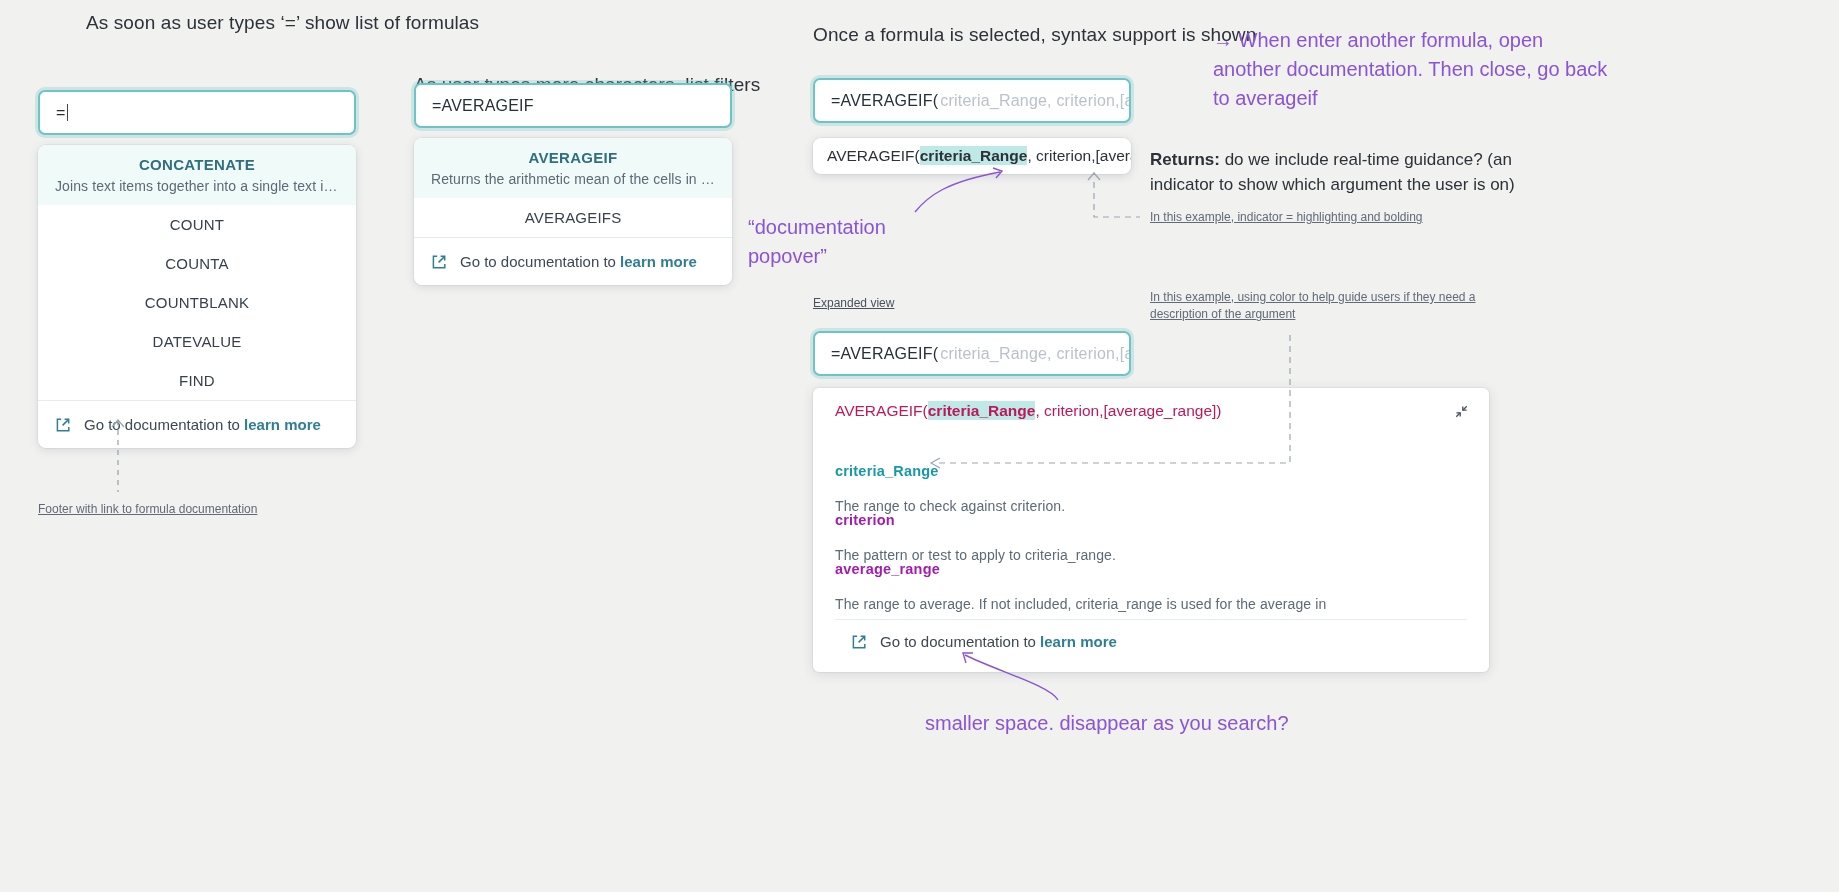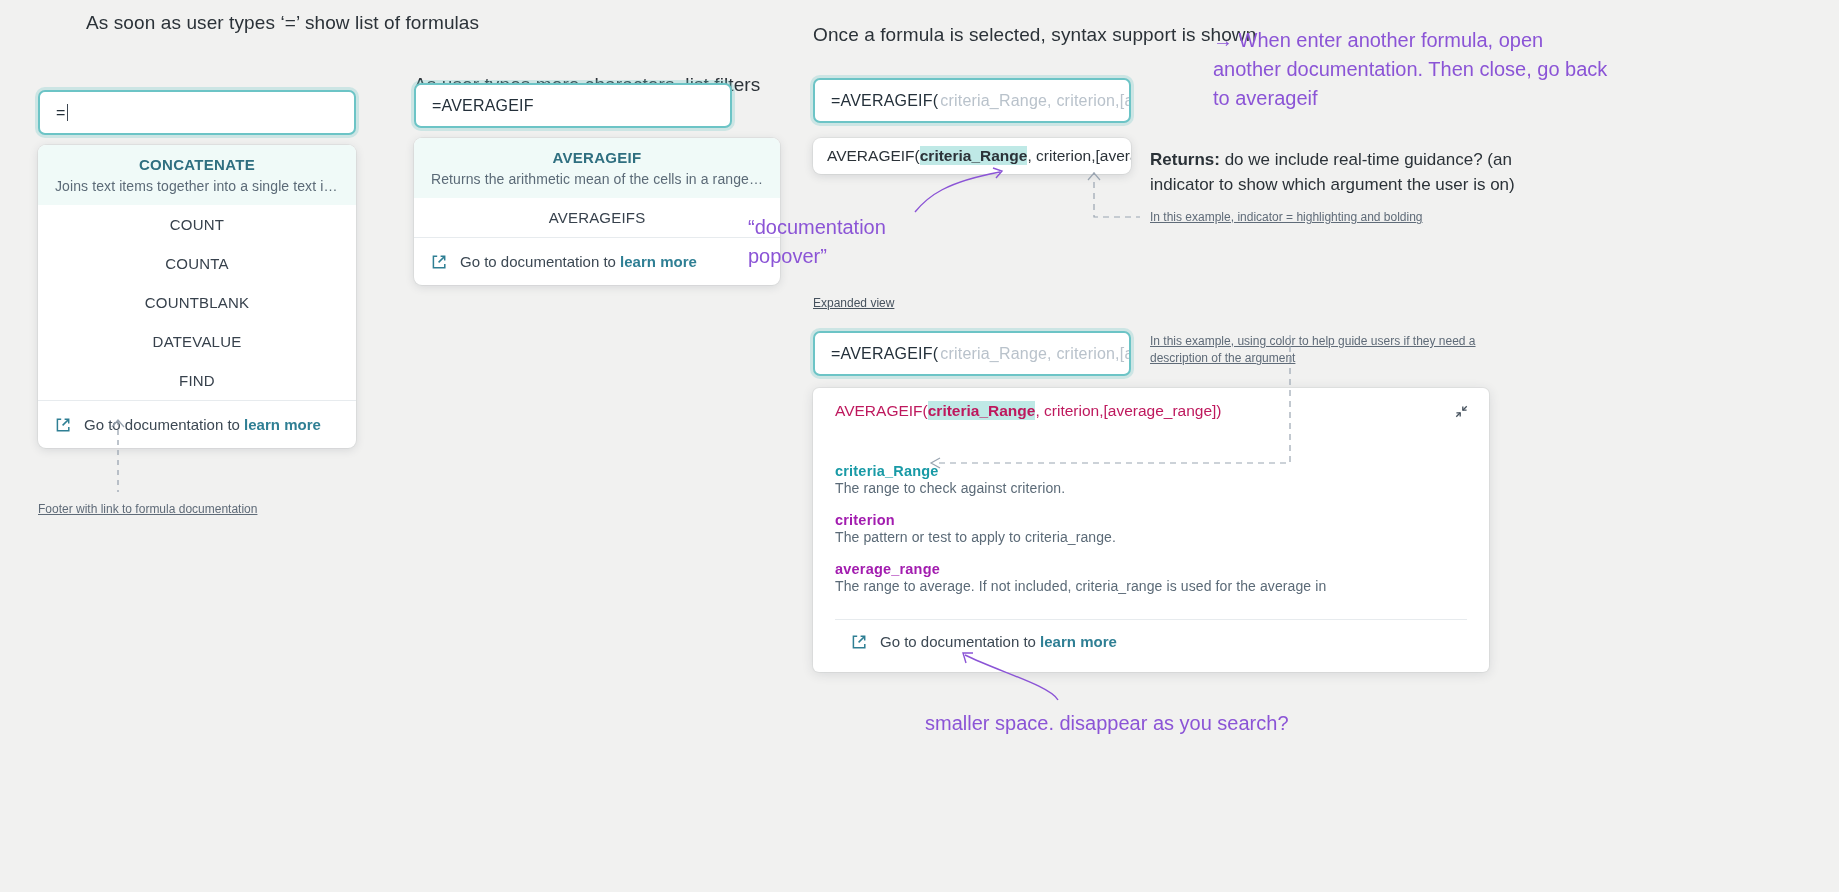--- a/index.html
+++ b/index.html
@@ -152,21 +152,21 @@
     width: 15px; height: 15px;
     color: #46525e;
   }
   .arg { position: absolute; left: 22px; }
   .arg .arg-name {
     font-size: 14.5px;
     font-weight: bold;
     letter-spacing: .2px;
   }
   .arg .arg-desc {
-    margin-top: 1px;
+    margin-top: 19px;
     font-size: 14px;
     color: #5b6a77;
     letter-spacing: .1px;
     white-space: nowrap;
   }
   .arg-name.teal { color: #189aa6; }
   .arg-name.slate { color: #a21caf; }
   .doc-divider {
     position: absolute;
     height: 1px;
@@ -224,21 +224,21 @@
   </div>
 
   <div class="note-gray" style="left:38px; top:501px; width:360px;">Footer with link to formula documentation</div>
 
   <div class="col-head" style="left:414px; top:26px;margin-top:48px;">As user types more characters, list filters</div>
 
   <div class="fx-input" style="left:414px; top:83px; width:318px; height:45px;">
     <span class="fx-typed">=AVERAGEIF</span>
   </div>
 
-  <div class="panel" style="left:414px; top:138px; width:366px;">
+  <div class="panel" style="left:414px; top:138px; width:318px;">
     <div class="opt active">
       <div class="name">AVERAGEIF</div>
       <div class="desc">Returns the arithmetic mean of the cells in a range that …</div>
     </div>
     <div class="opt">AVERAGEIFS</div>
     <div class="panel-sep"></div>
     <div class="footer-row">
       <svg class="ext-icon" viewBox="0 0 16 16" fill="none" stroke="currentColor" stroke-width="1.5">
         <path d="M6.2 2.3H2.4v11.4h11.4V9.9"></path>
         <path d="M9.6 2.3h4.1v4.1"></path>
@@ -270,21 +270,21 @@
   <div class="note-purple" style="left:1213px; top:26px; width:400px;">→ When enter another formula, open another documentation. Then close, go back to averageif</div>
 
   <div class="note-gray" style="left:813px; top:295px; color:#46525e;">Expanded view</div>
 
   <div class="fx-input" style="left:813px; top:331px; width:318px; height:45px;">
     <span class="fx-typed">=AVERAGEIF(</span>
       <span class="caret"></span>
       <span class="fx-ghost">criteria_Range, criterion,[average_rang</span>
   </div>
 
-  <div class="note-gray" style="left:1150px; top:289px; width:380px;margin-top:44px;">In this example, using color to help guide users if they need a description of the argument</div>
+  <div class="note-gray" style="left:1150px; top:289px; width:380px;">In this example, using color to help guide users if they need a description of the argument</div>
 
   <div class="doc-card" style="left:813px; top:388px; width:676px; height:284px;">
 
     <div class="doc-sig"><span>AVERAGEIF(</span><span class="hl">criteria_Range</span><span>, criterion,[average_range])</span></div>
 
     <svg class="doc-collapse" viewBox="0 0 16 16" fill="none" stroke="currentColor" stroke-width="1.4">
       <path d="M13.6 2.4 9.4 6.6"></path>
       <path d="M9.4 2.6v4h4"></path>
       <path d="M2.4 13.6 6.6 9.4"></path>
       <path d="M6.6 13.4v-4h-4"></path>

